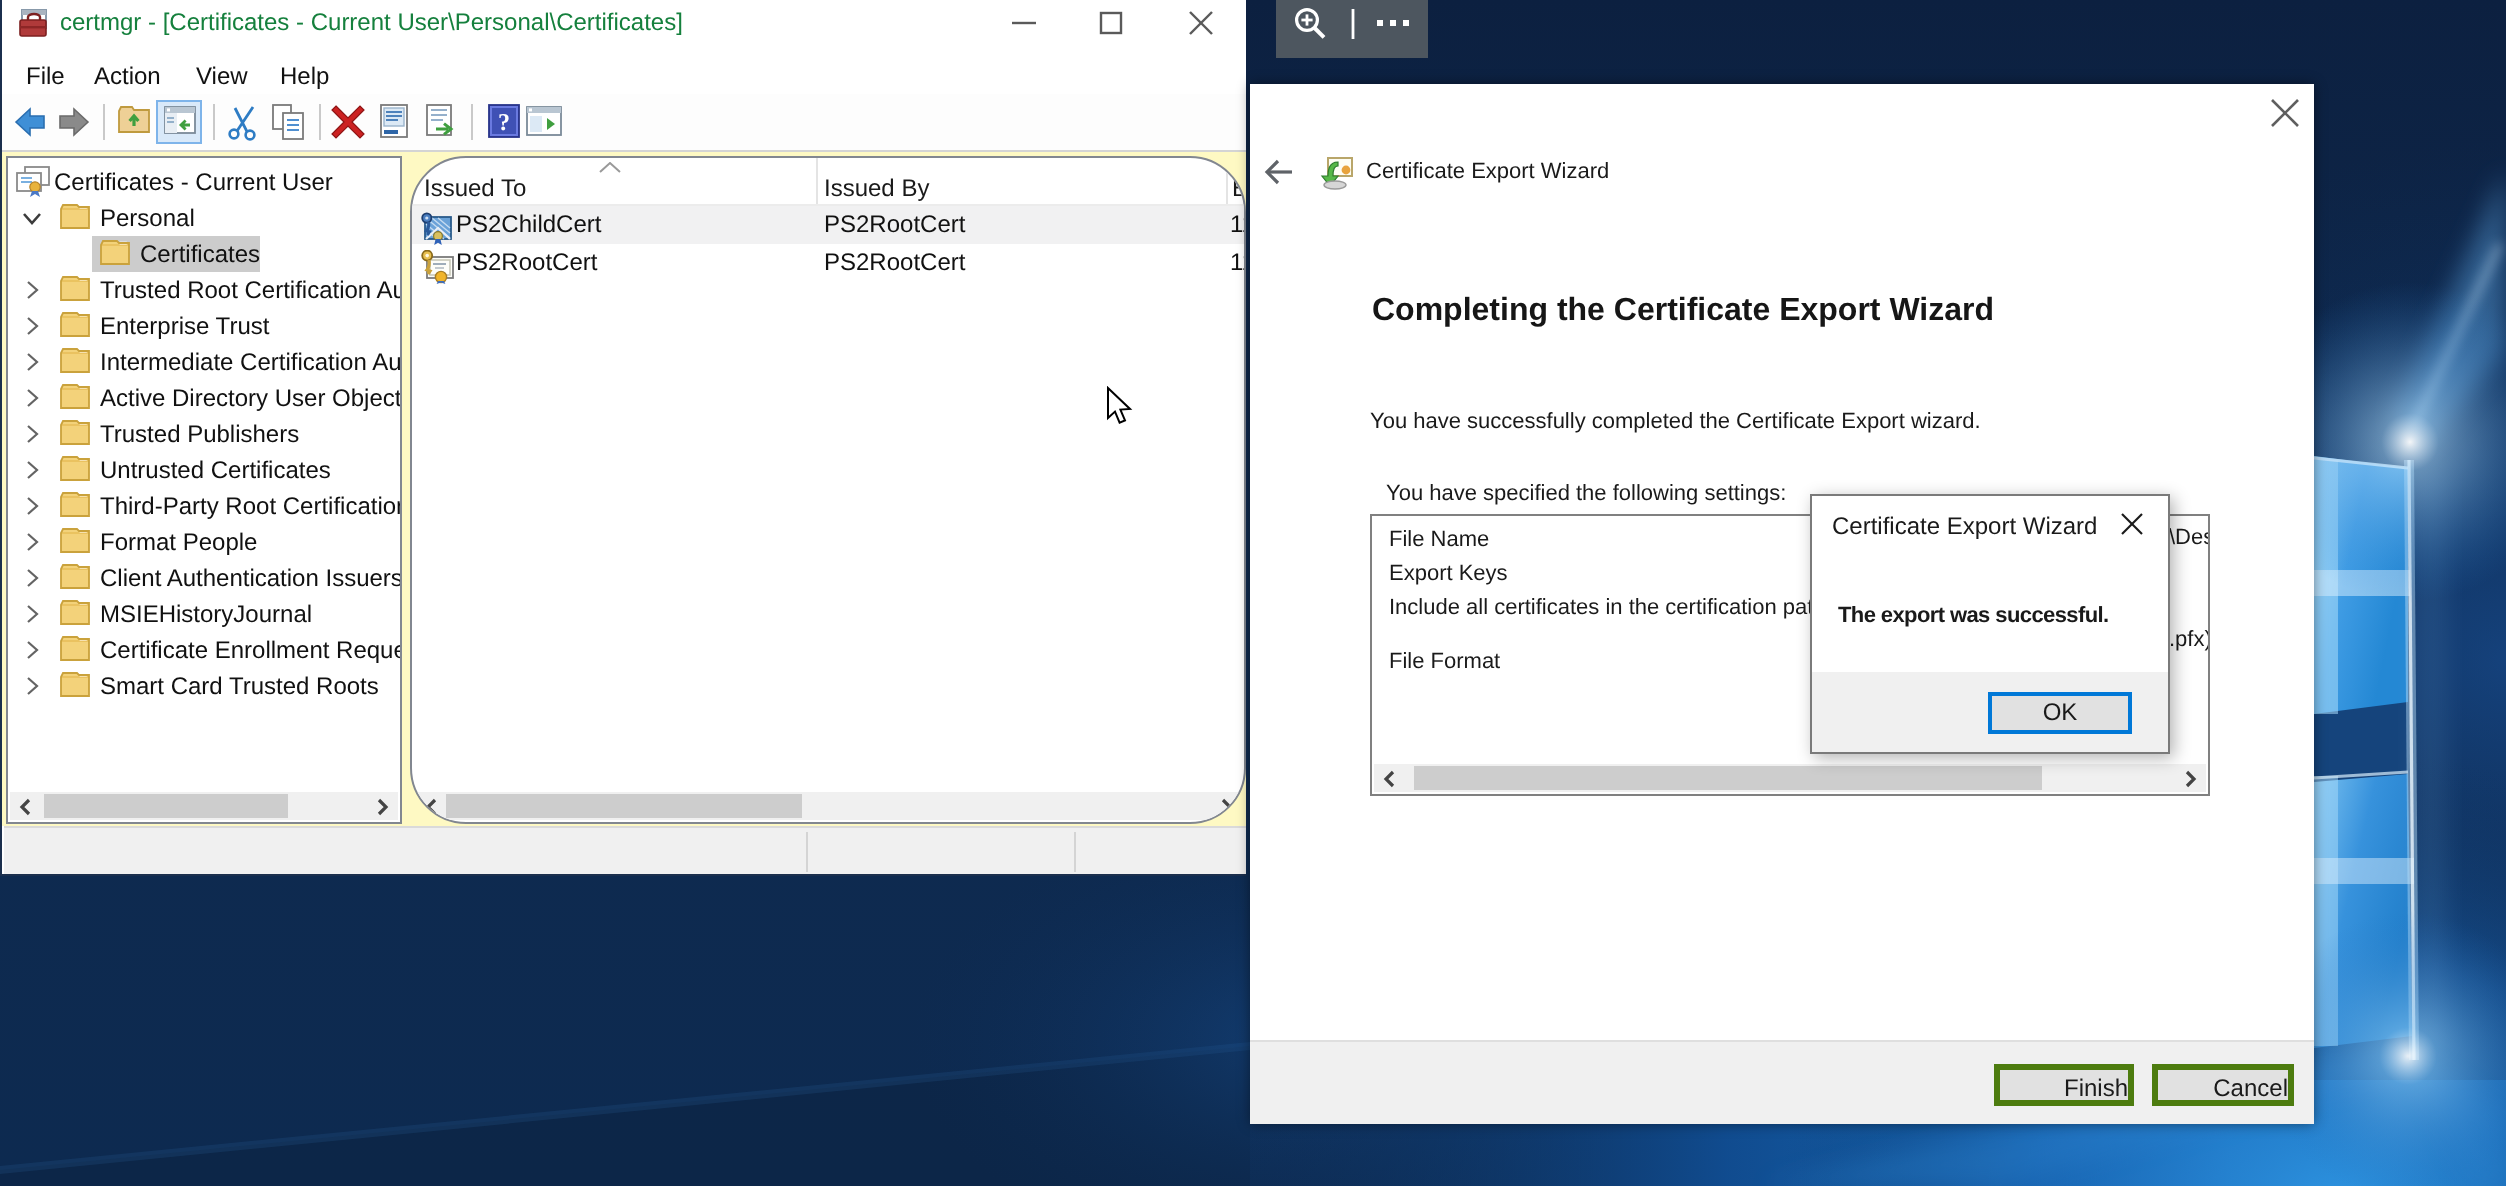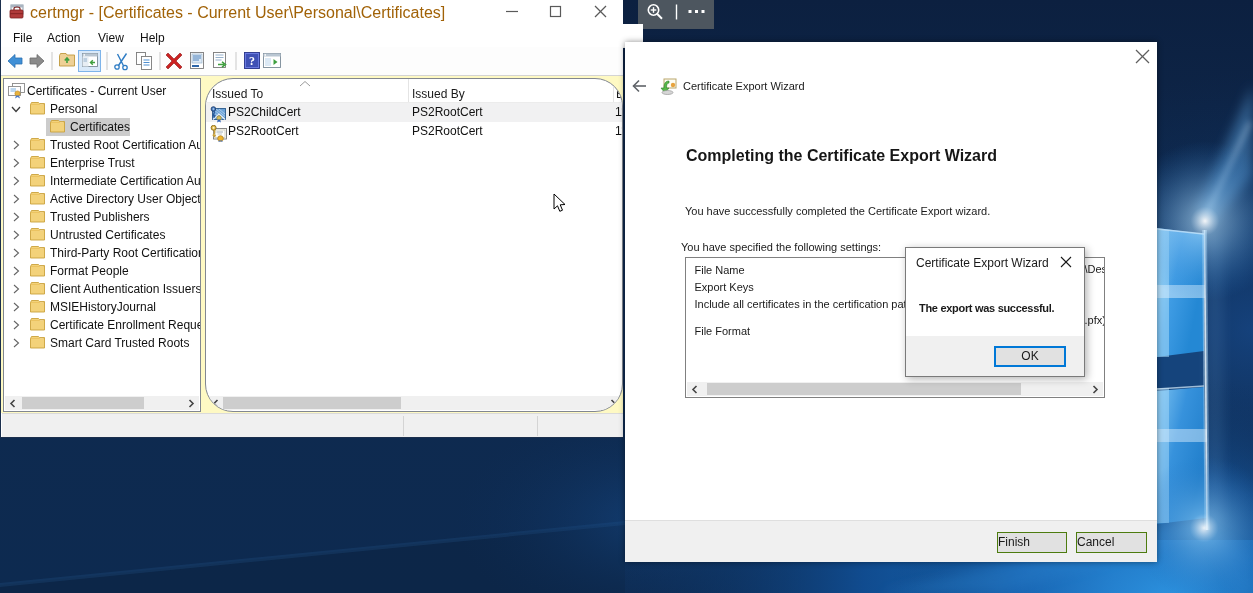--- a/index.html
+++ b/index.html
@@ -4,23 +4,23 @@
 <style>
   html,body{margin:0;padding:0;}
   body{width:1253px;height:593px;position:relative;overflow:hidden;
        font-family:"Liberation Sans",sans-serif;background:#0b2040;}
   .abs{position:absolute;}
   
   #certmgr{left:0;top:0;width:623px;height:438px;background:#fff;
            border-left:1px solid #1b2f4d;border-bottom:1px solid #1b2f4d;
            box-sizing:border-box;}
   #cm-title{left:0;top:0;width:100%;height:24px;background:#fff;}
-  #cm-title .txt{position:absolute;left:29px;top:4px;font-size:16px;color:#a16207;}
+  #cm-title .txt{position:absolute;left:29px;top:4px;font-size:12px;color:#15803d;}
   #cm-menu{left:0;top:24px;width:100%;height:23px;background:#fff;
-           border-bottom:1px solid #f0f0f0;padding-left:20px;}
+           border-bottom:1px solid #f0f0f0;}
   #cm-menu span{position:absolute;top:7px;font-size:12px;color:#111;}
   #cm-tool{left:0;top:47px;width:100%;height:29px;background:#fdfdfd;
            border-bottom:1px solid #d4d4d4;box-sizing:border-box;}
   #cm-main{left:0;top:76px;width:622px;height:337px;background:#fef9c3;}
   .pane{position:absolute;background:#fff;border:1px solid #828790;box-sizing:border-box;}
   #tree-pane{left:2px;top:2px;width:198px;height:334px;overflow:hidden;}
   #list-pane{left:204px;top:2px;width:418px;height:334px;overflow:hidden;border-radius:28px;}
   .trow{position:absolute;height:18px;line-height:18px;font-size:12px;color:#111;white-space:nowrap;}
   .hsb{position:absolute;left:1px;right:1px;bottom:1px;height:14px;background:#f0f0f0;}
   .hsb .thumb{position:absolute;top:1px;height:12px;background:#cdcdcd;}
@@ -28,22 +28,22 @@
              border-top:1px solid #dadada;box-sizing:border-box;}
   #cm-status .sep{position:absolute;top:2px;width:1px;height:20px;background:#d4d4d4;}
   
   .lhead{position:absolute;top:7px;height:17px;font-size:12px;color:#1a1a1a;line-height:17px;}
   .lrow{position:absolute;height:19px;line-height:19px;font-size:12px;color:#111;}
   
   #wizard{left:625px;top:42px;width:532px;height:520px;background:#fff;
           box-shadow:0 0 6px rgba(0,0,0,.45);}
   #wiz-footer{left:0;top:478px;width:532px;height:42px;background:#f0f0f0;
               border-top:1px solid #dfdfdf;box-sizing:border-box;}
-  .btn{position:absolute;background:#e1e1e1;border:1px solid #4d7c0f;
-       box-sizing:border-box;font-size:12px;color:#1a1a1a;text-align:left;}
+  .btn{position:absolute;background:#e1e1e1;border:3px solid #4d7c0f;
+       box-sizing:border-box;font-size:12px;color:#1a1a1a;text-align:right;}
   #wiz-title{left:61px;top:105px;font-size:16px;font-weight:bold;color:#161616;text-align:right;}
   .wtext{position:absolute;font-size:11px;color:#1a1a1a;}
   #wiz-list{left:59.5px;top:214.5px;width:420px;height:141px;border:1px solid #808080;
             box-sizing:border-box;background:#fff;overflow:hidden;}
   #wiz-list .li{position:absolute;left:9px;height:17px;line-height:17px;font-size:11px;color:#1a1a1a;white-space:nowrap;}
   #wiz-list .tail{position:absolute;left:399px;height:17px;line-height:17px;font-size:11px;color:#1a1a1a;white-space:nowrap;}
   
   #msgbox{left:905px;top:247px;width:180px;height:130px;background:#fff;
           border:1px solid #7a7a7a;box-sizing:border-box;box-shadow:2px 2px 8px rgba(0,0,0,.3);}
   #msg-footer{position:absolute;left:0;bottom:0;width:100%;height:40px;background:#f0f0f0;}
@@ -475,21 +475,21 @@
   </svg>
   <svg class="abs" style="left:35px;top:36px" width="17" height="17" viewBox="0 0 17 17">
     <rect x="4" y="1" width="12" height="9" fill="#fdfdf4" stroke="#b9a66a" stroke-width="1"></rect>
     <circle cx="13" cy="7" r="2.2" fill="#e8a33d"></circle>
     <path d="M9 3 C4 3 4 8 4 10 L1 10 L5 15 L9 10 L6.5 10 C6.5 7 7 5 9 5 Z" fill="#57b847" stroke="#2f7d2f" stroke-width="0.6"></path>
     <ellipse cx="7.5" cy="14.5" rx="5.5" ry="2" fill="#d6d6d6" stroke="#9a9a9a" stroke-width="0.7"></ellipse>
   </svg>
   <div class="wtext" style="left:58px;top:38px">Certificate Export Wizard</div>
   <div id="wiz-title" class="abs">Completing the Certificate Export Wizard</div>
   <div class="wtext" style="left:60px;top:163px">You have successfully completed the Certificate Export wizard.</div>
-  <div class="wtext" style="left:56px;top:199px">You have specified the following settings:</div>
+  <div class="wtext" style="left:68px;top:199px">You have specified the following settings:</div>
   <div class="abs" id="wiz-list">
     <div class="li" style="top:4px">File Name</div>
     <div class="li" style="top:21px">Export Keys</div>
     <div class="li" style="top:38px">Include all certificates in the certification path if possible</div>
     <div class="li" style="top:65px">File Format</div>
     <div class="tail" style="top:3px">\Desktop\cert.pfx</div>
     <div class="tail" style="top:54px">.pfx)</div>
     <div class="hsb" style="left:1px;right:1px">
       <svg class="abs" style="left:4px;top:3px" width="8" height="9">
           <path d="M5.5 1 L2 4.5 L5.5 8" fill="none" stroke="#444" stroke-width="1.6"></path>

